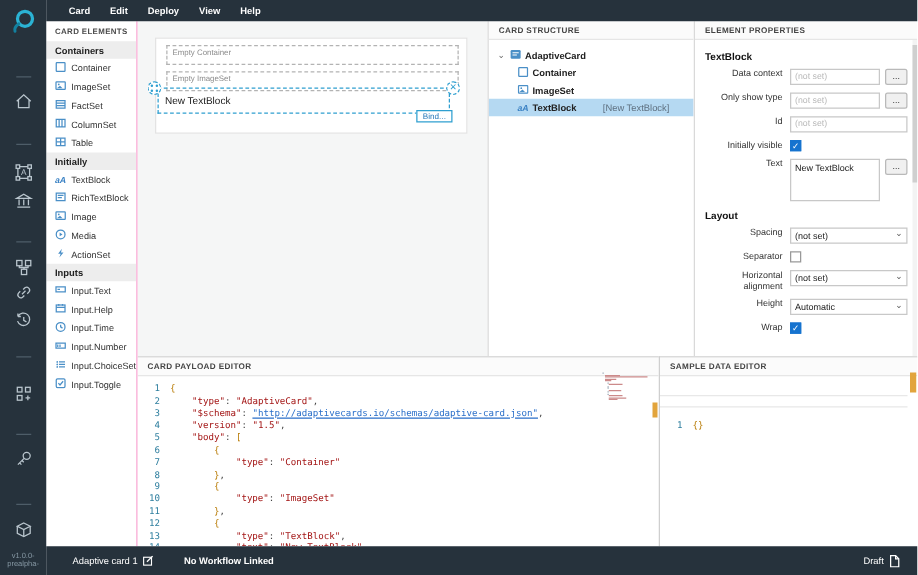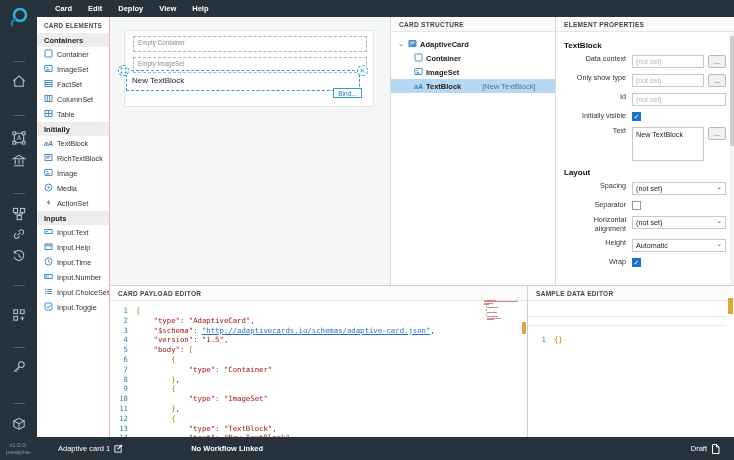--- a/index.html
+++ b/index.html
@@ -9,21 +9,21 @@
 
   
   #rail { left:0; top:0; width:37px; height:460px; background:#26323c; z-index:30; }
   #rail .ricon { position:absolute; left:50%; transform:translate(-50%,-50%); color:#b9c5cd; }
   #rail .rdiv { position:absolute; left:50%; transform:translateX(-50%); width:12px; height:1px; background:#4e5d68; }
   #rail-version { position:absolute; bottom:4px; left:0; width:100%; text-align:center; font-size:6px; line-height:7px; color:#8698a4; }
 
   #topbar { left:37px; top:0; width:697px; height:17px; background:#26323c; display:flex; align-items:center; padding-left:18px; gap:16px; z-index:20; }
   #topbar .menu-item { color:#fff; font-size:7.5px; font-weight:bold; cursor:default; }
 
-  #bottombar { left:37px; top:437px; width:697px; height:23px; background:#26323c; display:flex; align-items:center; color:#fff; font-size:7.5px; z-index:20;gap:44px; }
+  #bottombar { left:37px; top:437px; width:697px; height:23px; background:#26323c; display:flex; align-items:center; color:#fff; font-size:7.5px; z-index:20; }
   #bottombar .bseg { display:flex; align-items:center; gap:4px; }
   #bottombar .right { margin-left:auto; margin-right:14px; }
 
   
   #sidebar { left:37px; top:17px; width:73px; height:420px; background:#fff; border-right:1px solid #f9a8d4; z-index:10; overflow:hidden; }
   #sidebar-header { height:16px; display:flex; align-items:center; padding-left:7px; font-size:6.3px; font-weight:bold; color:#4a4a4a; letter-spacing:.3px; }
   .tb-section { height:14px; background:#ededed; display:flex; align-items:center; padding-left:7px; font-weight:bold; font-size:7.5px; color:#222; }
   .tb-item { height:15px; display:flex; align-items:center; padding-left:7px; gap:4px; font-size:7.3px; color:#333; cursor:grab; }
   .tb-item svg { flex:0 0 auto; }
 

